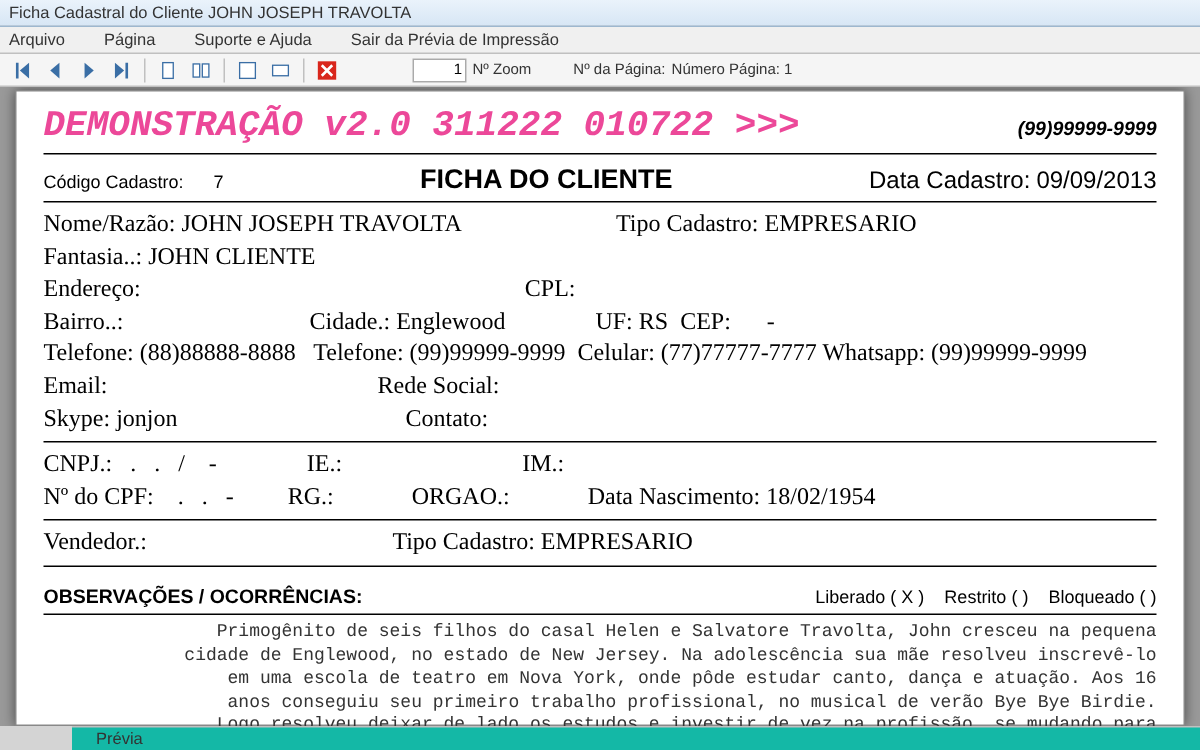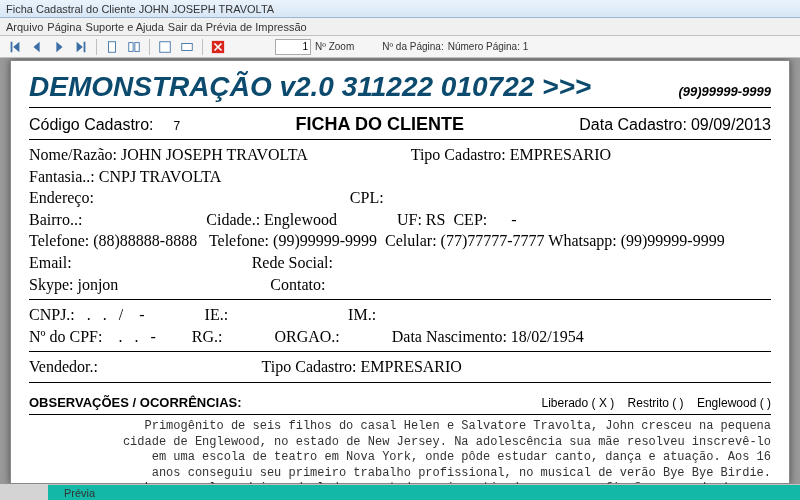--- a/index.html
+++ b/index.html
@@ -22,21 +22,21 @@
     padding: 0 6px;
     color: #333;
     font-size: 11px;
   }
   .menubar {
     background: #f0f0f0;
     border-bottom: 1px solid #c0c0c0;
     height: 18px;
     display: flex;
     align-items: center;
-    gap: 4px;
+    gap: 26px;
     padding: 0 6px;
     font-size: 11px;
     color: #333;
   }
   .menubar span { cursor: default; }
   .toolbar {
     background: #f5f5f5;
     border-bottom: 1px solid #c0c0c0;
     height: 22px;
     display: flex;
@@ -76,40 +76,40 @@
     box-shadow: 0 0 8px rgba(0,0,0,0.5);
     border: 1px solid #888;
   }
   .hdr-row {
     display: flex;
     justify-content: space-between;
     align-items: baseline;
     margin-bottom: 2px;
   }
   .demo {
-    font-family: Liberation Sans, sans-serif;
+    font-family: Liberation Mono, monospace;
     font-weight: bold;
     font-style: italic;
-    font-size: 28px;
-    color: #0c4a6e;
+    font-size: 24px;
+    color: #ec4899;
   }
   .phone-top {
     font-family: Arial, sans-serif;
     font-weight: bold;
     font-style: italic;
     font-size: 13px;
   }
   hr { border: none; border-top: 1px solid #000; margin: 4px 0; }
   .sub-hdr {
     display: flex;
     align-items: baseline;
     margin: 6px 0 4px;
     font-family: Arial, sans-serif;
   }
-  .sub-hdr .lbl { font-size: 16px; }
+  .sub-hdr .lbl { font-size: 12px; }
   .sub-hdr .num { font-size: 12px; margin-left: 20px; }
   .sub-hdr .title { font-size: 18px; font-weight: bold; flex:1; text-align:center; }
   .sub-hdr .dt { font-size: 16px; }
   .mono {
     font-family: Liberation Serif, serif;
     font-size: 16px;
     line-height: 1.35;
     white-space: pre;
   }
   .sect-title {
@@ -235,21 +235,21 @@
     <div class="sub-hdr">
       <span class="lbl">Código Cadastro:</span>
       <span class="num">7</span>
       <span class="title">FICHA DO CLIENTE</span>
       <span class="dt">Data Cadastro:</span>
       <span class="dt" style="margin-left:4px">09/09/2013</span>
     </div>
     <hr>
 
     <div class="mono">Nome/Razão: JOHN JOSEPH TRAVOLTA                          Tipo Cadastro: EMPRESARIO</div>
-    <div class="mono">Fantasia..: CNPJ TRAVOLTA</div>
+    <div class="mono">Fantasia..: JOHN CLIENTE</div>
     <div class="mono">Endereço:                                                                CPL:</div>
     <div class="mono">Bairro..:                               Cidade.: Englewood               UF: RS  CEP:      -</div>
     <div class="mono">Telefone: (88)88888-8888   Telefone: (99)99999-9999  Celular: (77)77777-7777 Whatsapp: (99)99999-9999</div>
     <div class="mono">Email:                                             Rede Social:</div>
     <div class="mono">Skype: jonjon                                      Contato:</div>
     <hr>
 
     <div class="mono">CNPJ.:   .   .   /    -               IE.:                              IM.:</div>
     <div class="mono">Nº do CPF:    .   .   -         RG.:             ORGAO.:             Data Nascimento: 18/02/1954</div>
     <hr>
@@ -259,21 +259,21 @@
 
     <div class="obs-line">
       <span class="sect-title">OBSERVAÇÕES / OCORRÊNCIAS:</span>
       <span style="font-family:Arial;font-size:12px">
         <span>Liberado</span>
         <span>( X )</span>
         &nbsp;&nbsp;
         <span>Restrito</span>
         <span>(   )</span>
         &nbsp;&nbsp;
-        <span>Englewood</span>
+        <span>Bloqueado</span>
         <span>(   )</span>
       </span>
     </div>
     <hr>
 
     <div class="notes" style="white-space:pre-line">Primogênito de seis filhos do casal Helen e Salvatore Travolta, John cresceu na pequena
 cidade de Englewood, no estado de New Jersey. Na adolescência sua mãe resolveu inscrevê-lo
 em uma escola de teatro em Nova York, onde pôde estudar canto, dança e atuação. Aos 16
 anos conseguiu seu primeiro trabalho profissional, no musical de verão Bye Bye Birdie.
 Logo resolveu deixar de lado os estudos e investir de vez na profissão, se mudando para</div>

